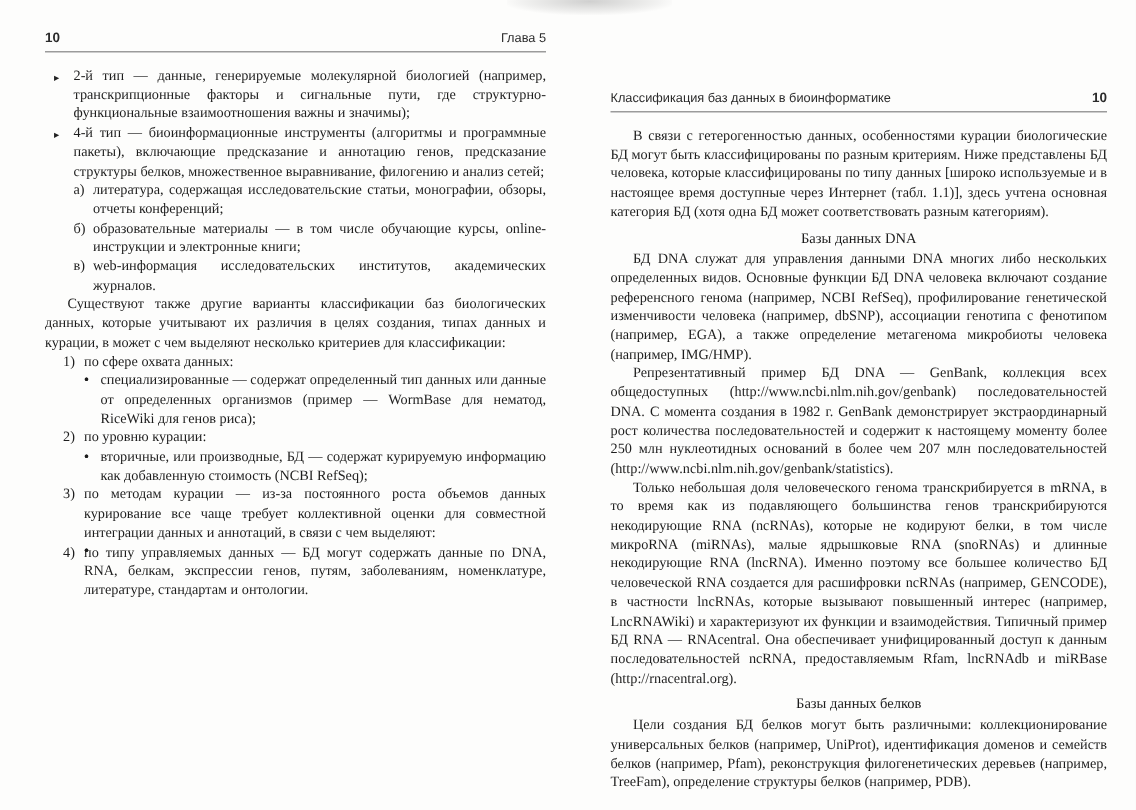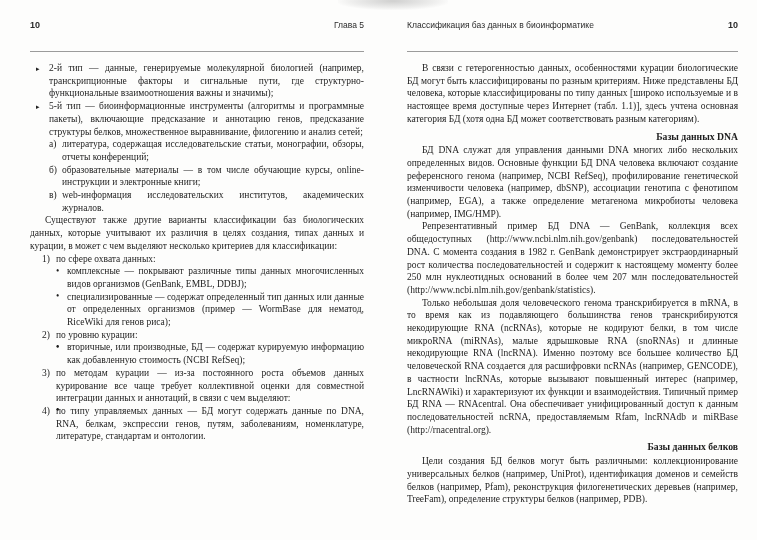--- a/index.html
+++ b/index.html
@@ -17,27 +17,27 @@
   }
   .smudge {
     position: absolute; left: 338px; top: -8px; width: 110px; height: 18px;
     background: radial-gradient(ellipse at center, rgba(90,90,90,0.28) 0%, rgba(120,120,120,0.10) 55%, rgba(0,0,0,0) 75%);
     pointer-events: none;
   }
   .page {
     position: absolute; top: 20px;
   }
   .page.left  { left: 30px;  width: 334px; }
-  .page.right { left: 407px; width: 331px; }
+  .page.right { left: 407px; width: 331px; margin-top: 40px; }
   .running {
     display: flex; justify-content: space-between; align-items: baseline;
     font-family: "Liberation Sans", sans-serif;
     font-size: 8.5px; color: #2b2b2b;
     border-bottom: 1px solid #9b9b9b;
-    padding-bottom: 21px; margin-bottom: 10px;
+    padding-bottom: 4px; margin-bottom: 10px;
   }
   .running .pn { font-weight: bold; font-size: 9px; }
   .body {
     font-size: 9.5px; line-height: 12.7px;
     text-align: justify;
     color: #1d1d1d;
   }
   
   .titem { position: relative; padding-left: 13px; margin-left: 6px; }
   .tmark { position: absolute; left: 0; top: 0.5px; font-size: 7px; color: #222; }
@@ -47,21 +47,21 @@
   
   .para { margin: 0; }
   .para.indent { text-indent: 15px; }
   
   .citem { position: relative; padding-left: 14px; margin-left: 12px; }
   .cnum { position: absolute; left: 0; }
   .cbullet { position: relative; padding-left: 11px; margin-left: 26px; }
   .bmark { position: absolute; left: 0; top: -0.5px; }
   
   .sect-head {
-    font-weight: bold; text-align: right;
+    font-weight: normal; text-align: center;
     margin: 5px 0 1px 0; font-size: 9.7px;
   }
 </style>
 </head>
 <body>
 
 <div class="spread">
   <div class="smudge"></div>
 
   <section class="page left">
@@ -70,21 +70,21 @@
       <span class="rh">Глава 5</span>
     </header>
     <div class="body">
 
       <div class="titem">
         <span class="tmark">▸</span>
         <span>2-й тип — данные, генерируемые молекулярной биологией (например, транскрипционные факторы и сигнальные пути, где структурно-функциональные взаимоотношения важны и значимы);</span>
       </div>
       <div class="titem">
         <span class="tmark">▸</span>
-        <span>5-й тип — биоинформационные инструменты (алгоритмы и программные пакеты), включающие предсказание и аннотацию генов, предсказание структуры белков, множественное выравнивание, филогению и анализ сетей;</span>
+        <span>4-й тип — биоинформационные инструменты (алгоритмы и программные пакеты), включающие предсказание и аннотацию генов, предсказание структуры белков, множественное выравнивание, филогению и анализ сетей;</span>
       </div>
 
       <div class="subitem">
         <span class="slab">а)</span>
         <span>литература, содержащая исследовательские статьи, монографии, обзоры, отчеты конференций;</span>
       </div>
       <div class="subitem">
         <span class="slab">б)</span>
         <span>образовательные материалы — в том числе обучающие курсы, online-инструкции и электронные книги;</span>
       </div>
@@ -94,21 +94,20 @@
       </div>
 
       <p class="para indent">Существуют также другие варианты классификации баз биологических данных, которые учитывают их различия в целях создания, типах данных и курации, в может с чем выделяют несколько критериев для классификации:</p>
 
       <div class="citem">
         <span class="cnum">1)</span>
         <span>по сфере охвата данных:</span>
       </div>
       <div class="cbullet">
         <span class="bmark">•</span>
-        <span>комплексные — покрывают различные типы данных многочисленных видов организмов (GenBank, EMBL, DDBJ);</span>
       </div>
       <div class="cbullet">
         <span class="bmark">•</span>
         <span>специализированные — содержат определенный тип данных или данные от определенных организмов (пример — WormBase для нематод, RiceWiki для генов риса);</span>
       </div>
 
       <div class="citem">
         <span class="cnum">2)</span>
         <span>по уровню курации:</span>
       </div>

